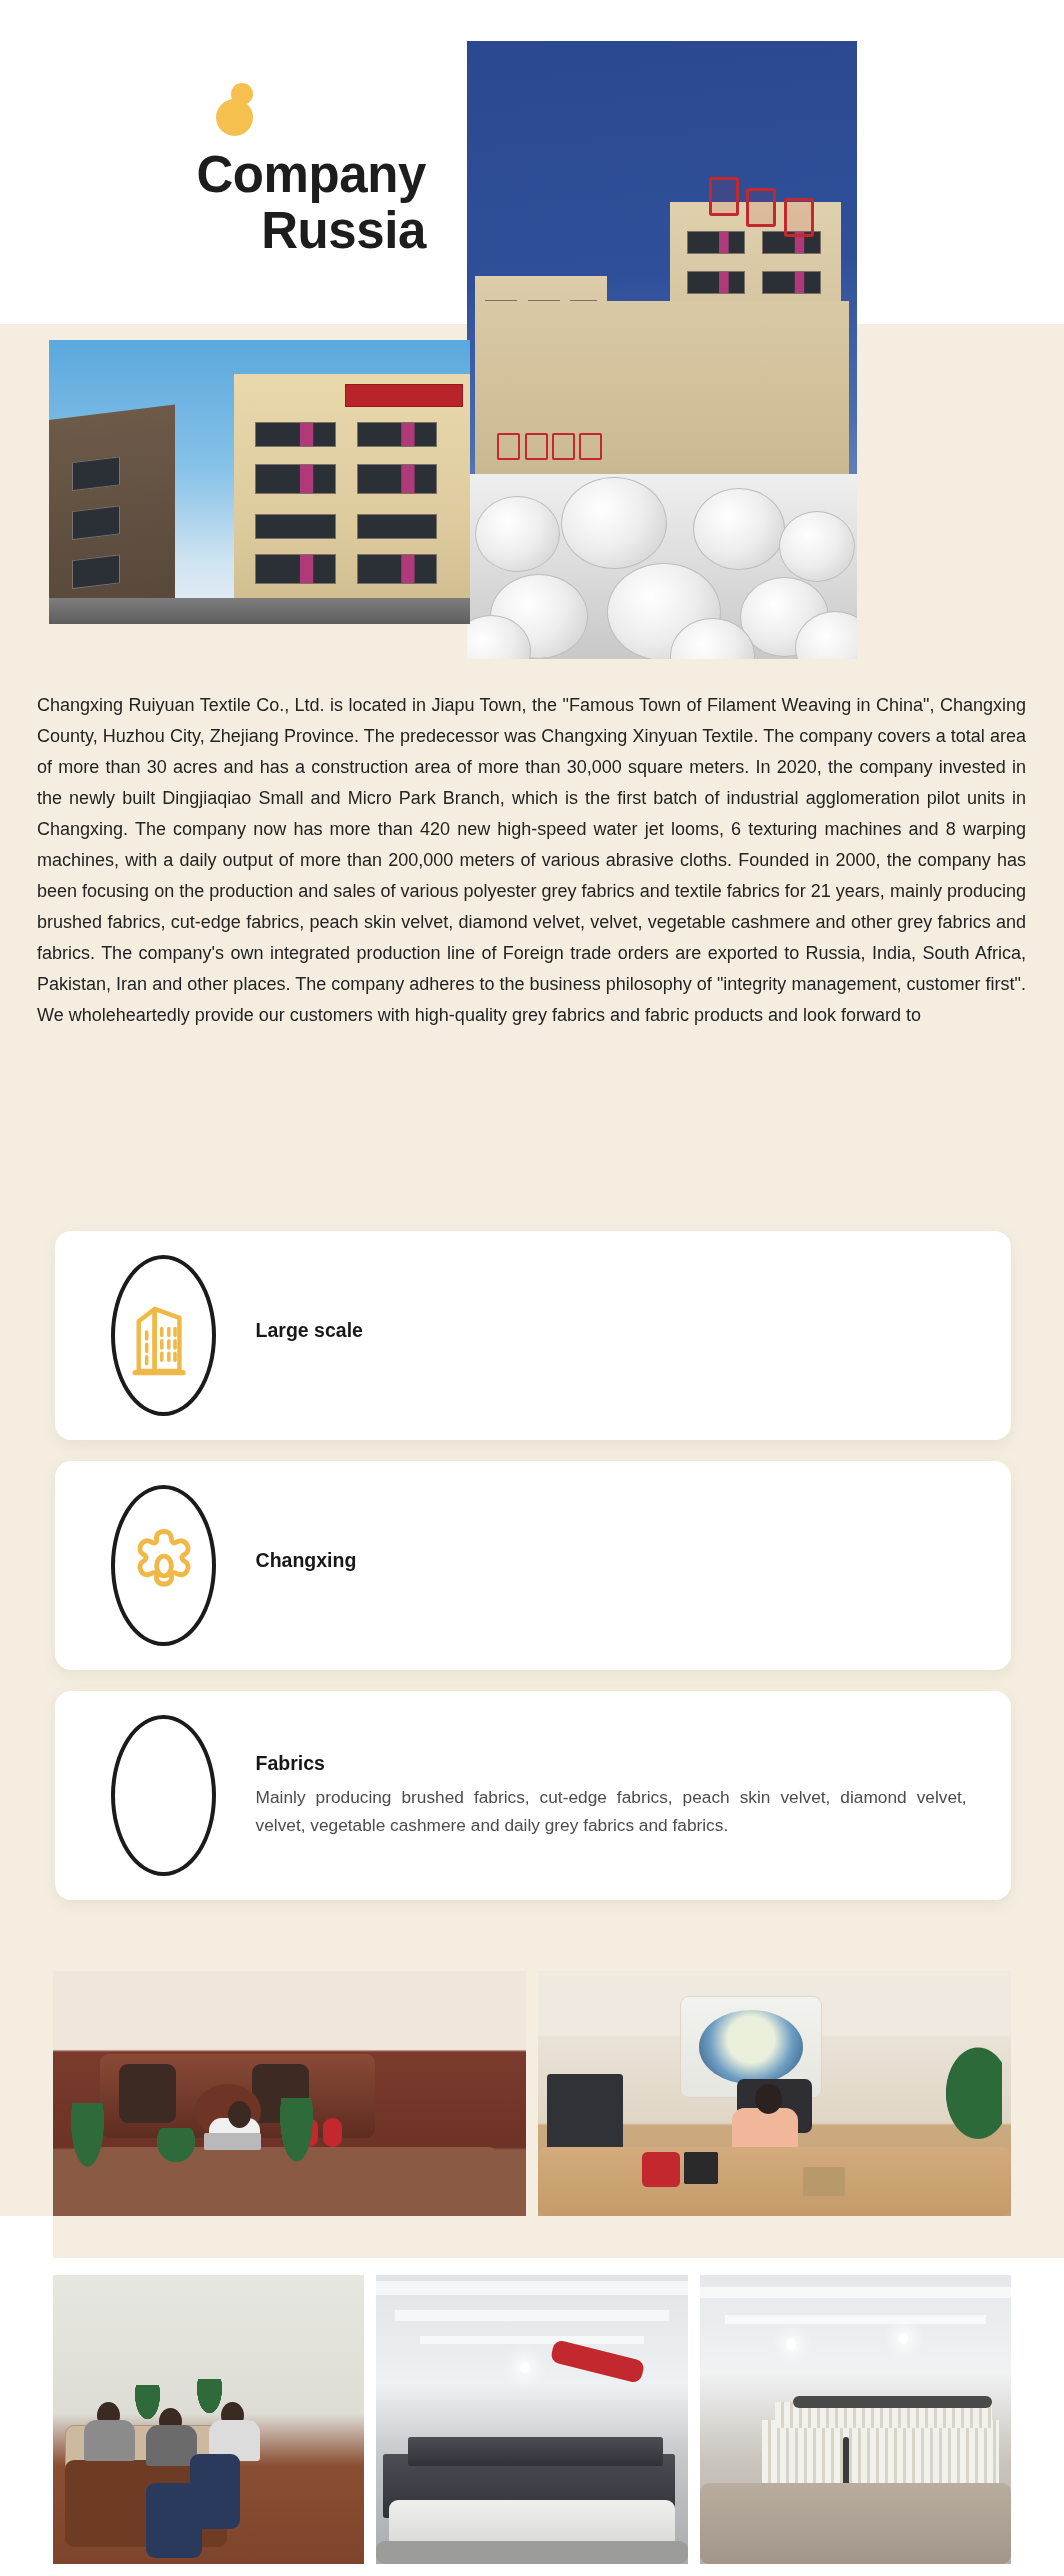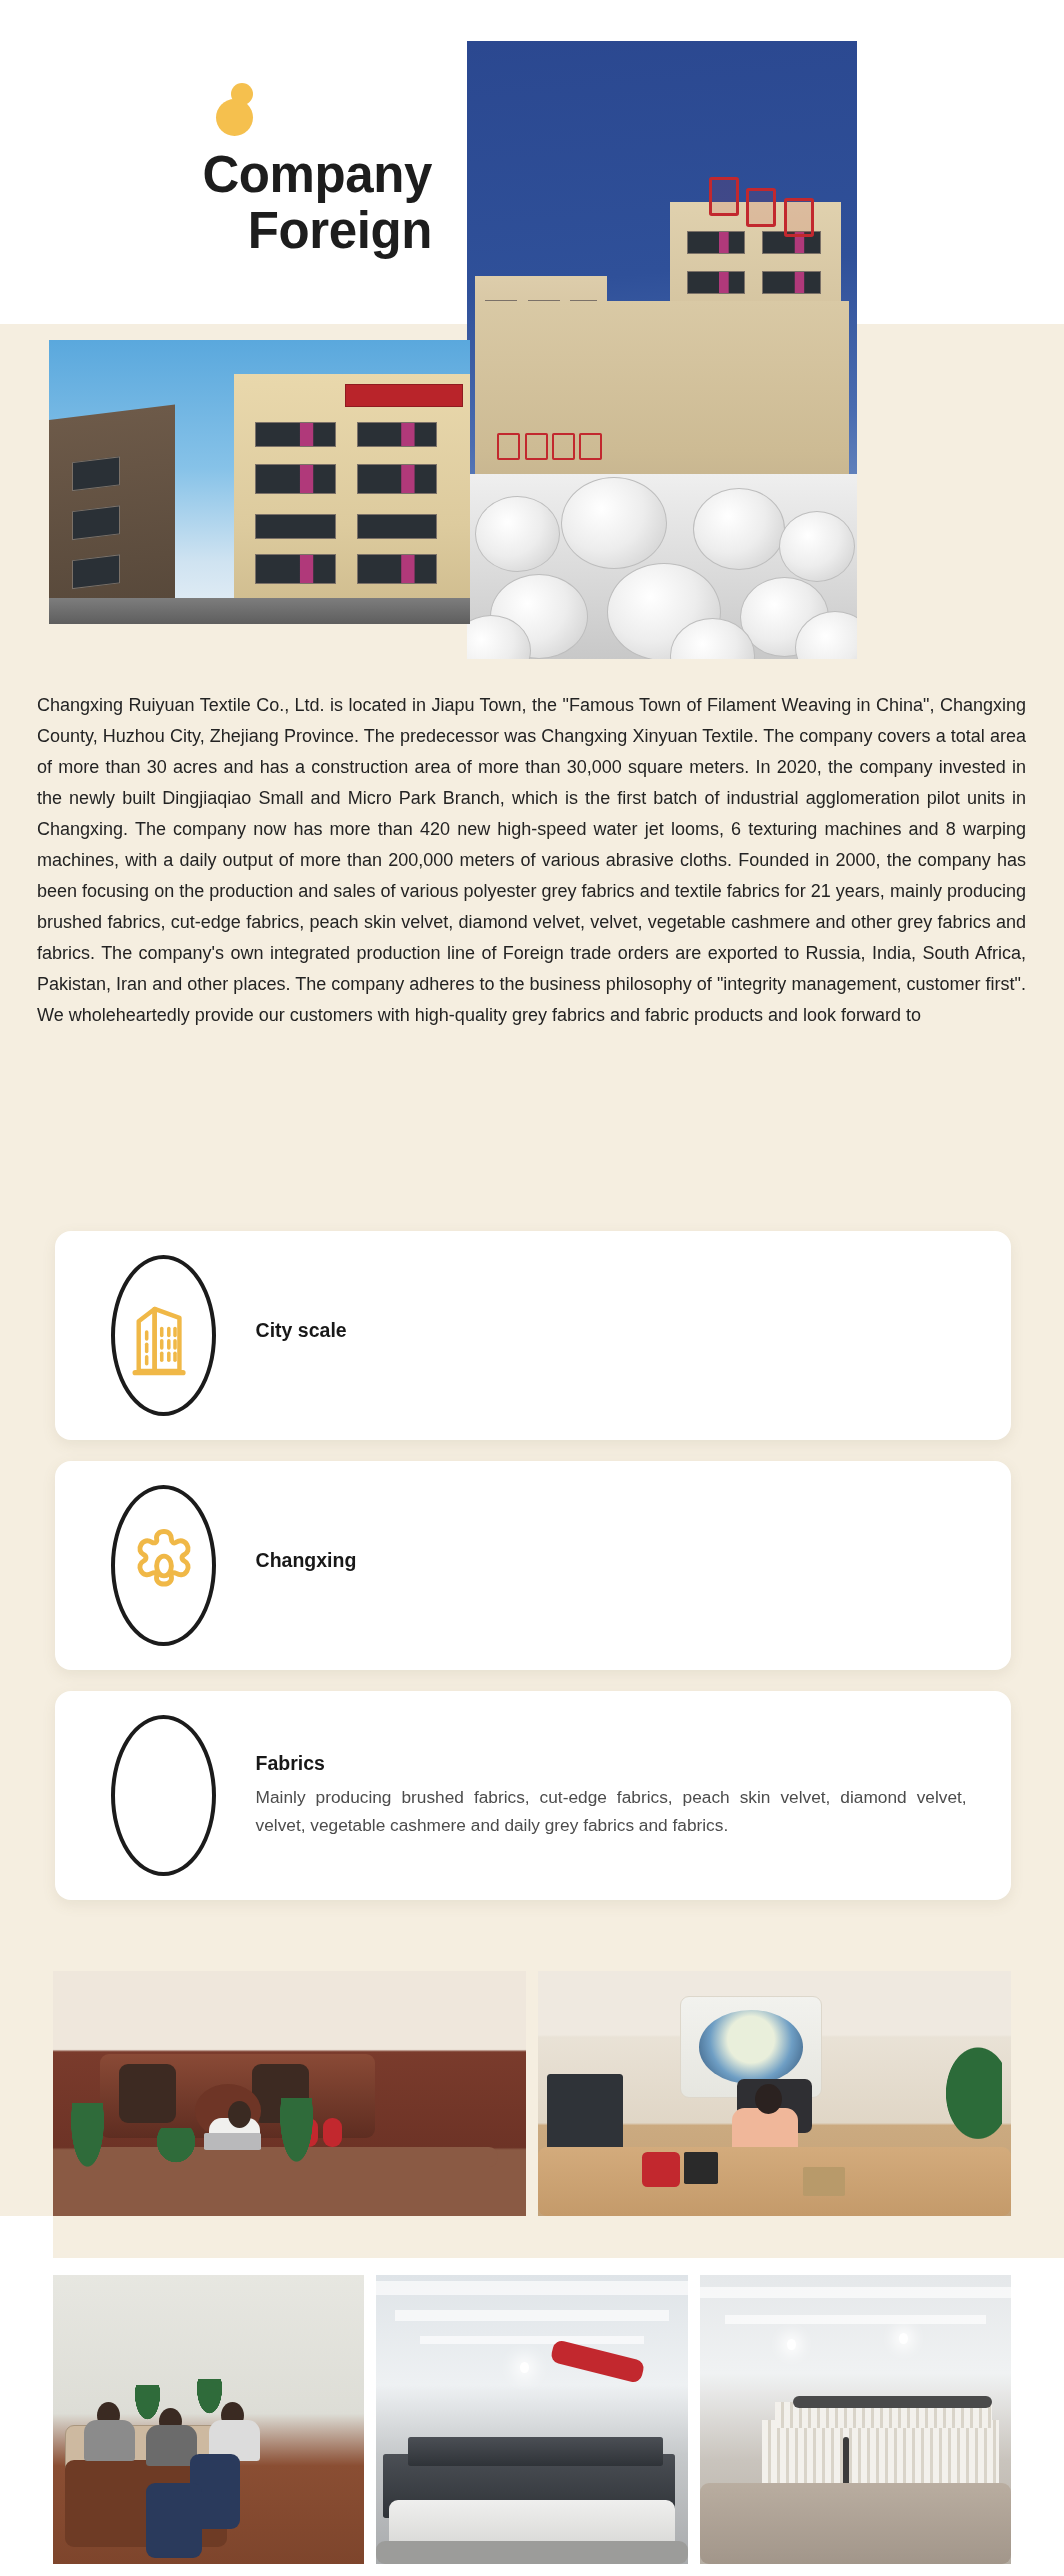--- a/index.html
+++ b/index.html
@@ -47,21 +47,21 @@
   
   .header-white {
     position: absolute;
     left: 0; top: 0;
     width: 1064px; height: 324px;
     background: #ffffff;
   }
 
   .title-block {
     position: absolute;
-    left: 95px; top: 149px;
+    left: 89px; top: 149px;
     width: 337px;
     text-align: right;
     z-index: 6;
   }
   .title-line1, .title-line2 {
     font-size: 51px;
     font-weight: 700;
     color: #1d1d1d;
     letter-spacing: -0.4px;
     line-height: 1.02;
@@ -330,21 +330,21 @@
   <div class="header-white"></div>
   <div class="band-beige-main"></div>
   <div class="band-white-bottom"></div>
   <div class="band-white-left-bottom"></div>
   <div class="band-beige-strip-right"></div>
 
   <div class="accent-blob"></div>
   <div class="accent-dot"></div>
   <div class="title-block">
     <div class="title-line1">Company</div>
-    <div class="title-line2">Foreign</div>
+    <div class="title-line2">Russia</div>
   </div>
 
   <div class="photo photo-hero-right">
     <div class="sky-deep"></div>
     <div class="bldg-tower2">
       <div class="win" style="left:8%;top:18%;width:24%;height:14%"></div>
       <div class="win" style="left:40%;top:18%;width:24%;height:14%"></div>
       <div class="win" style="left:72%;top:18%;width:20%;height:14%"></div>
       <div class="win" style="left:8%;top:46%;width:24%;height:14%"></div>
       <div class="win" style="left:40%;top:46%;width:24%;height:14%"></div>
@@ -435,21 +435,21 @@
                 <line x1="46" y1="54" x2="46" y2="62"></line>
                 <line x1="53" y1="54" x2="53" y2="62"></line>
               <line x1="38" y1="68" x2="38" y2="76"></line>
                 <line x1="46" y1="68" x2="46" y2="76"></line>
                 <line x1="53" y1="68" x2="53" y2="76"></line>
             </g>
           </svg>
         </div>
       </div>
       <div class="card-text">
-        <div class="card-title">City scale</div>
+        <div class="card-title">Large scale</div>
       </div>
     </div>
 
     <div class="card">
       <div class="card-icon">
         <div class="icon-ellipse">
           <svg width="82" height="82" viewBox="0 0 100 100">
             <path d="M50 8 c6 0 9 4 9 9 c0 4 3 6 6 4 c5 -3 10 -2 13 3 c3 5 1 10 -3 12 c-4 2 -4 6 0 8 c4 2 6 7 3 12 c-3 5 -8 6 -13 3 c-4 -2 -7 0 -6 4 c1 5 -3 9 -9 9 c-6 0 -10 -4 -9 -9 c1 -4 -2 -6 -6 -4 c-5 3 -10 2 -13 -3 c-3 -5 -1 -10 3 -12 c4 -2 4 -6 0 -8 c-4 -2 -6 -7 -3 -12 c3 -5 8 -6 13 -3 c4 2 7 0 6 -4 c-1 -5 3 -9 9 -9 z" fill="none" stroke="#f0b847" stroke-width="6" stroke-linejoin="round"></path>
             <ellipse cx="50" cy="50" rx="9" ry="12" fill="none" stroke="#f0b847" stroke-width="6"></ellipse>
           </svg>

